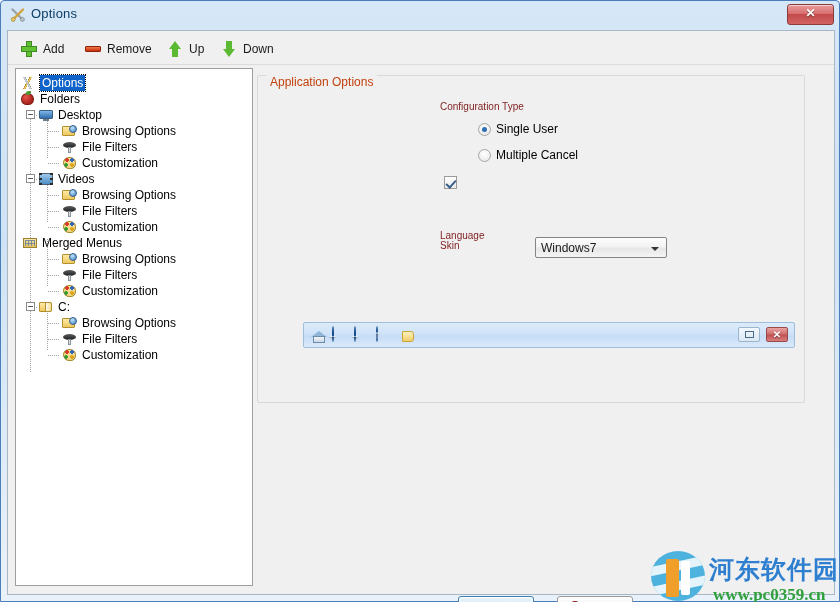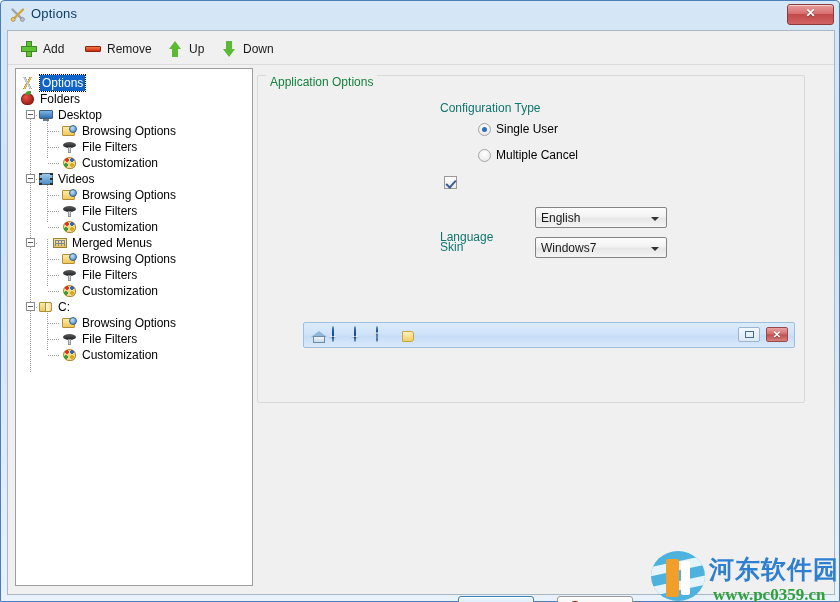--- a/index.html
+++ b/index.html
@@ -381,27 +381,27 @@
     border: 1px solid #d9d9d9;
     border-radius: 2px;
     background: #f0f0f0;
   }
   #groupbox-title {
     position: absolute;
     left: 8px; top: -1px;
     background: #f0f0f0;
     padding: 0 4px;
     font-size: 12px;
-    color: #15803d;
+    color: #c2410c;
   }
 
   .form-label {
     position: absolute;
-    font-size: 12px;
-    color: #0f766e;
+    font-size: 10px;
+    color: #7f1d1d;
     white-space: nowrap;
   }
 
   .radio-row, .check-row {
     position: absolute;
     display: flex;
     align-items: center;
     cursor: pointer;
     font-size: 12px;
     white-space: nowrap;
@@ -789,21 +789,21 @@
             <span class="nicon ic-filter"></span>
             <span class="nlabel">File Filters</span>
           </div>
           <div class="dotline-h" style="left: 32px; top: 158px; width: 12px;"></div>
           <div class="node" style="left: 46px; top: 150px;">
             <span class="nicon ic-palette"></span>
             <span class="nlabel">Customization</span>
           </div>
           <div class="expander" style="left: 10px; top: 169px;"></div>
           <div class="dotline-h" style="left: 20px; top: 174px; width: 2px;"></div>
-          <div class="node" style="left: 36px; top: 166px;">
+          <div class="node" style="left: 6px; top: 166px;">
             <span class="nicon ic-merged"></span>
             <span class="nlabel">Merged Menus</span>
           </div>
           <div class="dotline-h" style="left: 32px; top: 190px; width: 12px;"></div>
           <div class="node" style="left: 46px; top: 182px;">
             <span class="nicon ic-browse"></span>
             <span class="nlabel">Browsing Options</span>
           </div>
           <div class="dotline-h" style="left: 32px; top: 206px; width: 12px;"></div>
           <div class="node" style="left: 46px; top: 198px;">
@@ -854,24 +854,20 @@
         <div class="radio-row" style="left:220px; top:72px;">
           <span class="radio"></span>
           <span>Multiple Cancel</span>
         </div>
 
         <div class="check-row" style="left:186px; top:100px;">
           <span class="checkbox checked"></span>
         </div>
 
         <span class="form-label" style="left:182px; top:134px;margin-top:20px;">Language</span>
-        <div class="combo" style="left:277px; top:131px; width:132px;">
-          <span class="cval">English</span>
-          <span class="carrow"></span>
-        </div>
 
         <span class="form-label" style="left:182px; top:164px;">Skin</span>
         <div class="combo" style="left:277px; top:161px; width:132px;">
           <span class="cval">Windows7</span>
           <span class="carrow"></span>
         </div>
       </div>
 
       <div id="preview-bar">
         <span class="pvicon" style="left:6px;">

